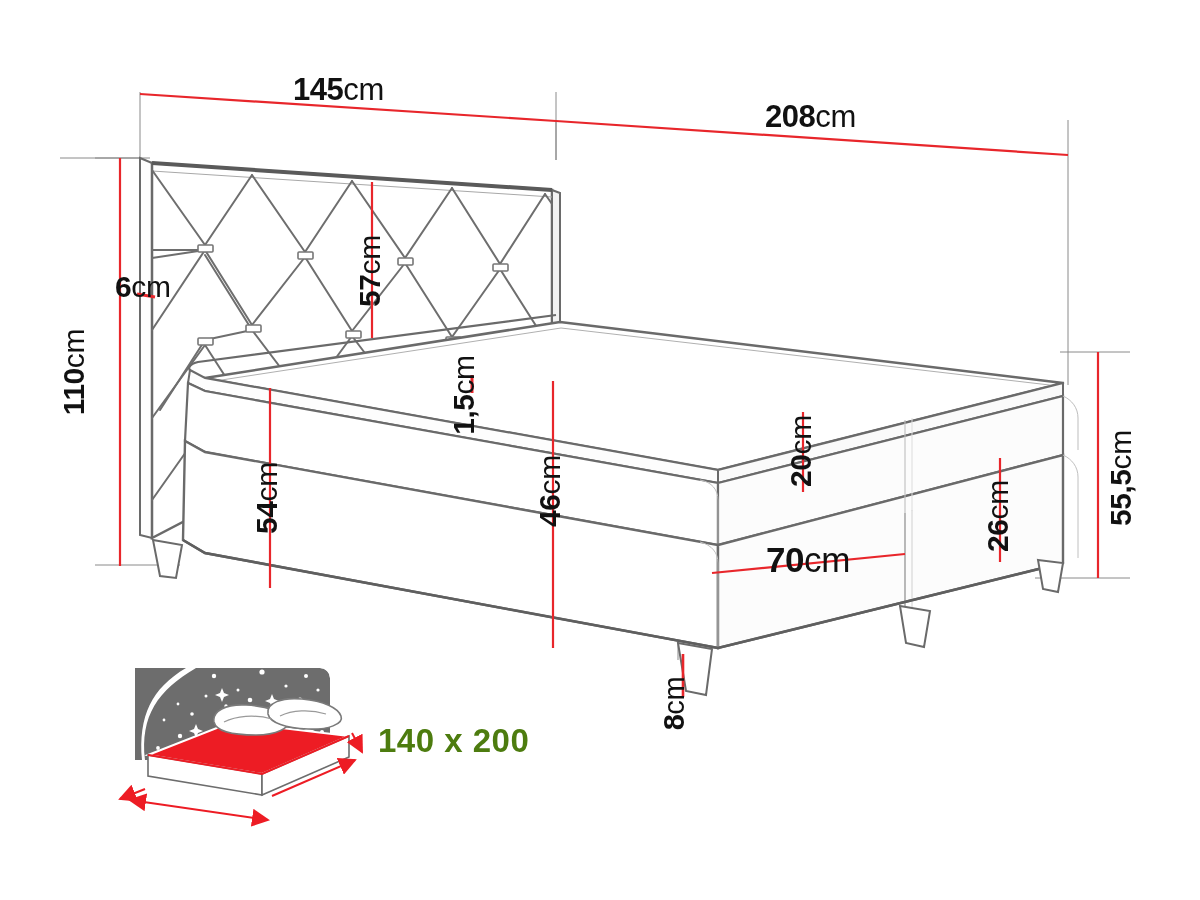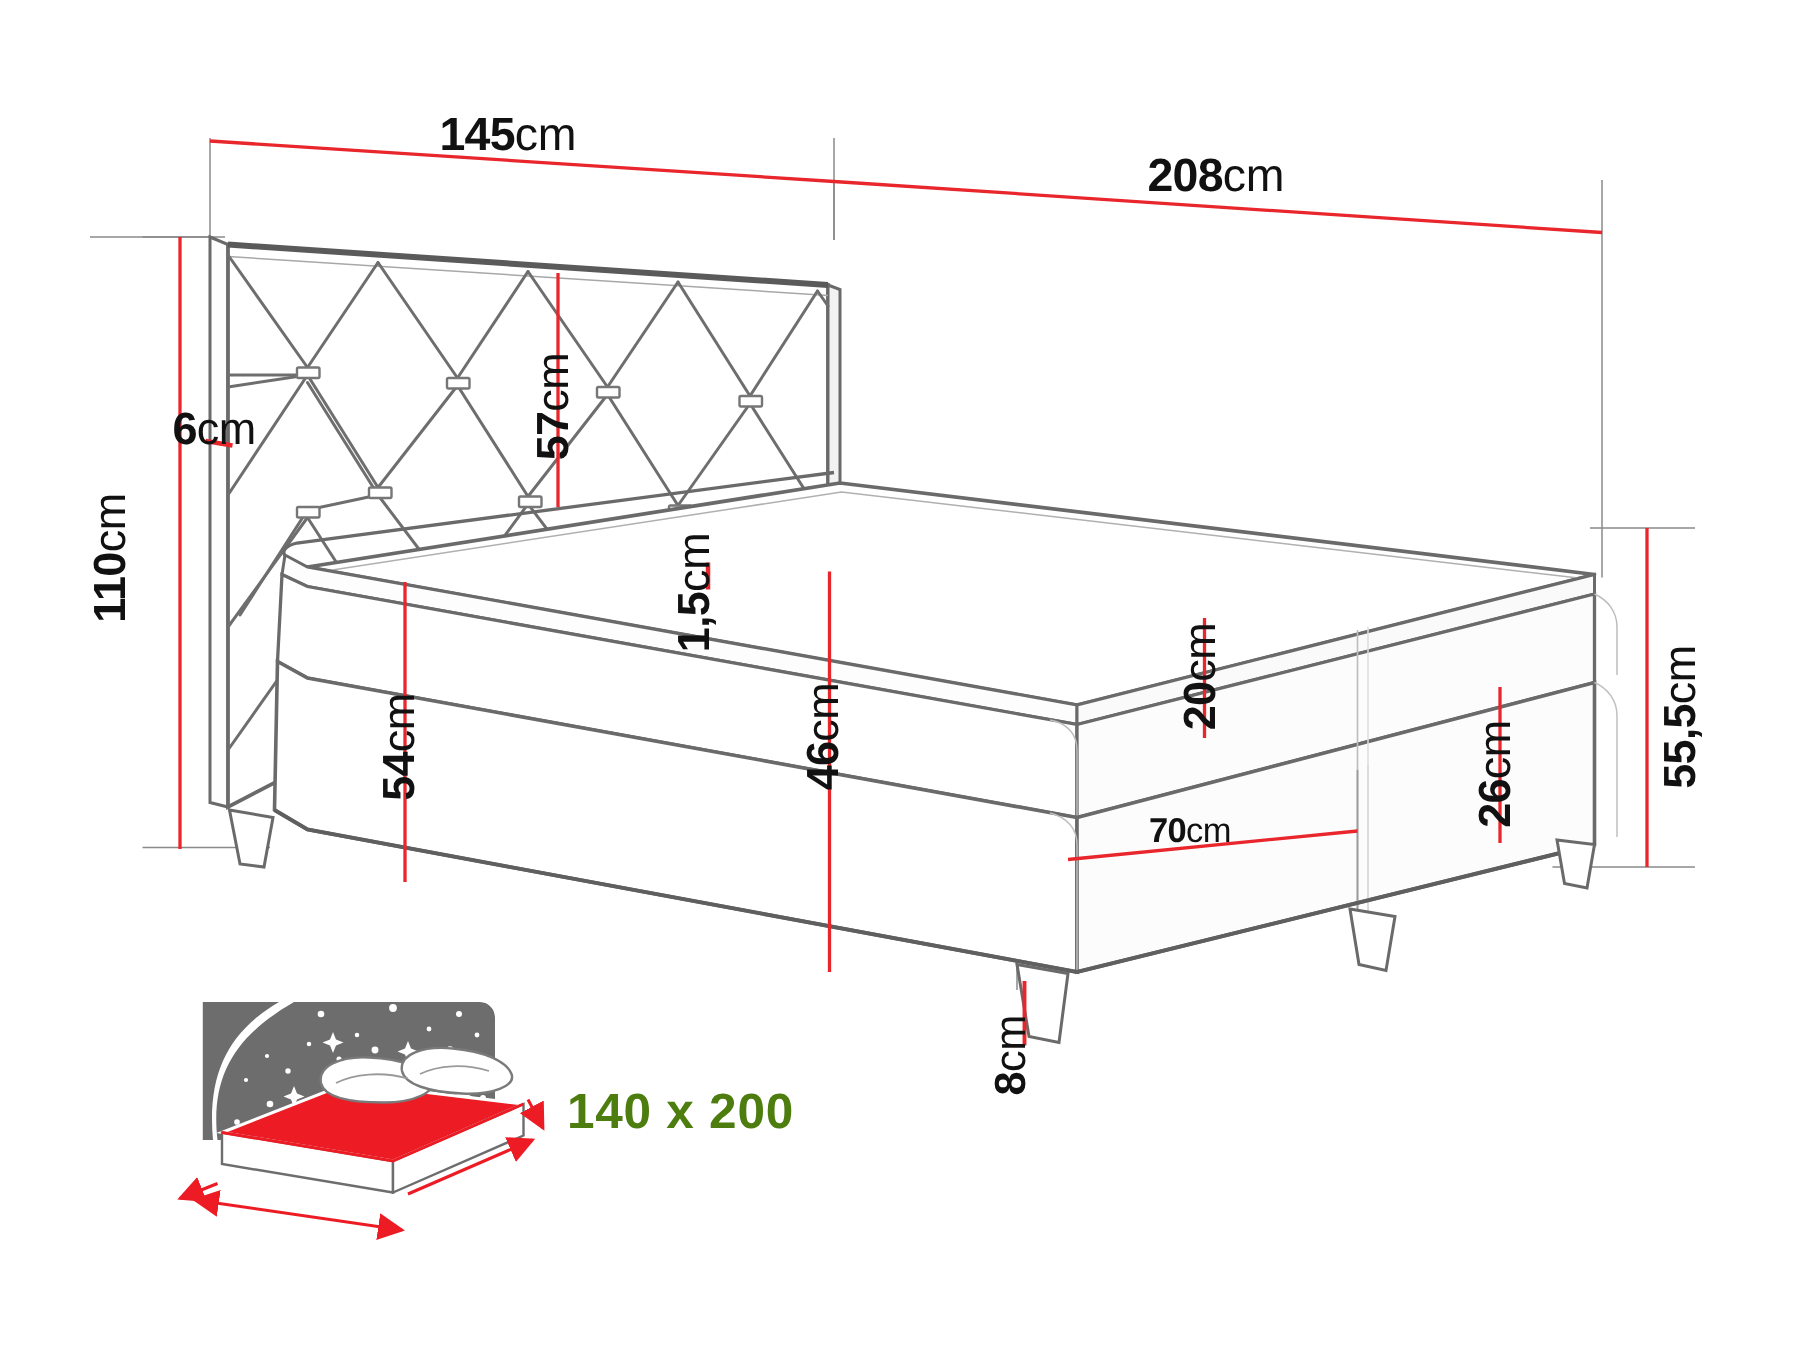--- a/index.html
+++ b/index.html
@@ -359,21 +359,21 @@
   </div>
 
   <div class="dim-label vert" style="left:765px; top:436px; font-size:30px; transform:rotate(-90deg);">
     <span class="num">20</span><span class="unit">cm</span>
   </div>
 
   <div class="dim-label vert" style="left:962px; top:501px; font-size:30px; transform:rotate(-90deg);">
     <span class="num">26</span><span class="unit">cm</span>
   </div>
 
-  <div class="dim-label" style="left:766px; top:542px; font-size:23px;">
+  <div class="dim-label" style="left:766px; top:542px; font-size:35px;">
     <span class="num">70</span><span class="unit">cm</span>
   </div>
 
   <div class="dim-label vert" style="left:1073px; top:463px; font-size:30px; transform:rotate(-90deg);">
     <span class="num">55,5</span><span class="unit">cm</span>
   </div>
 
   <div class="dim-label vert" style="left:648px; top:689px; font-size:29px; transform:rotate(-90deg);">
     <span class="num">8</span><span class="unit">cm</span>
   </div>

